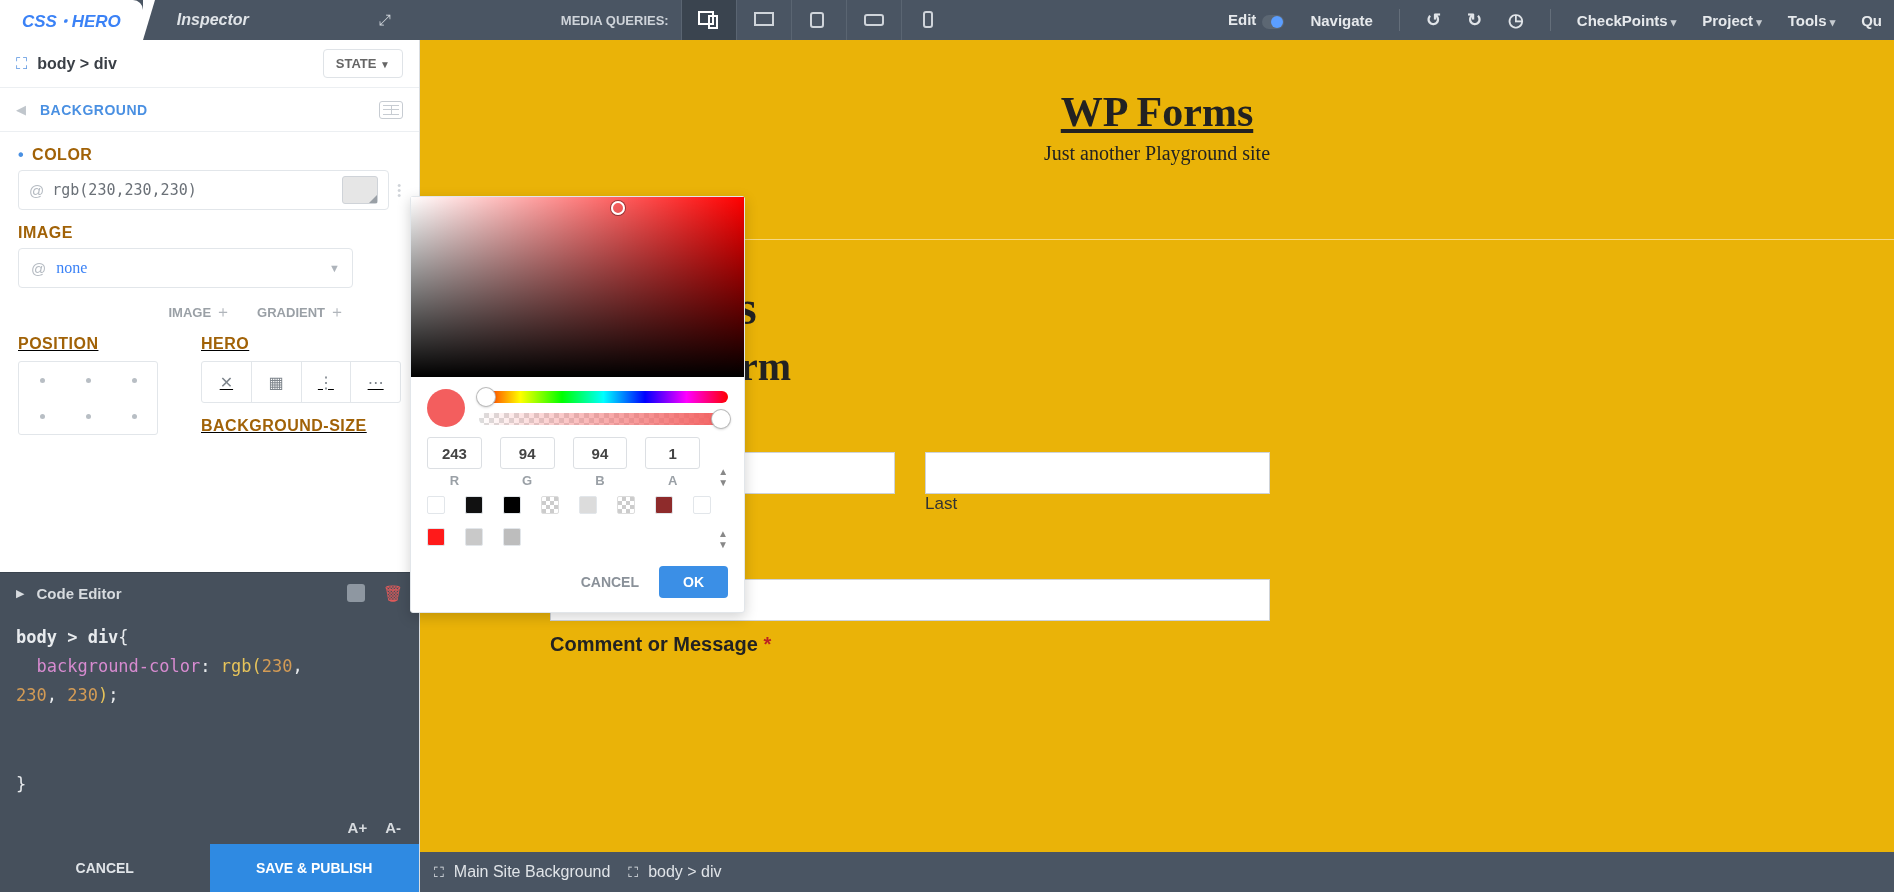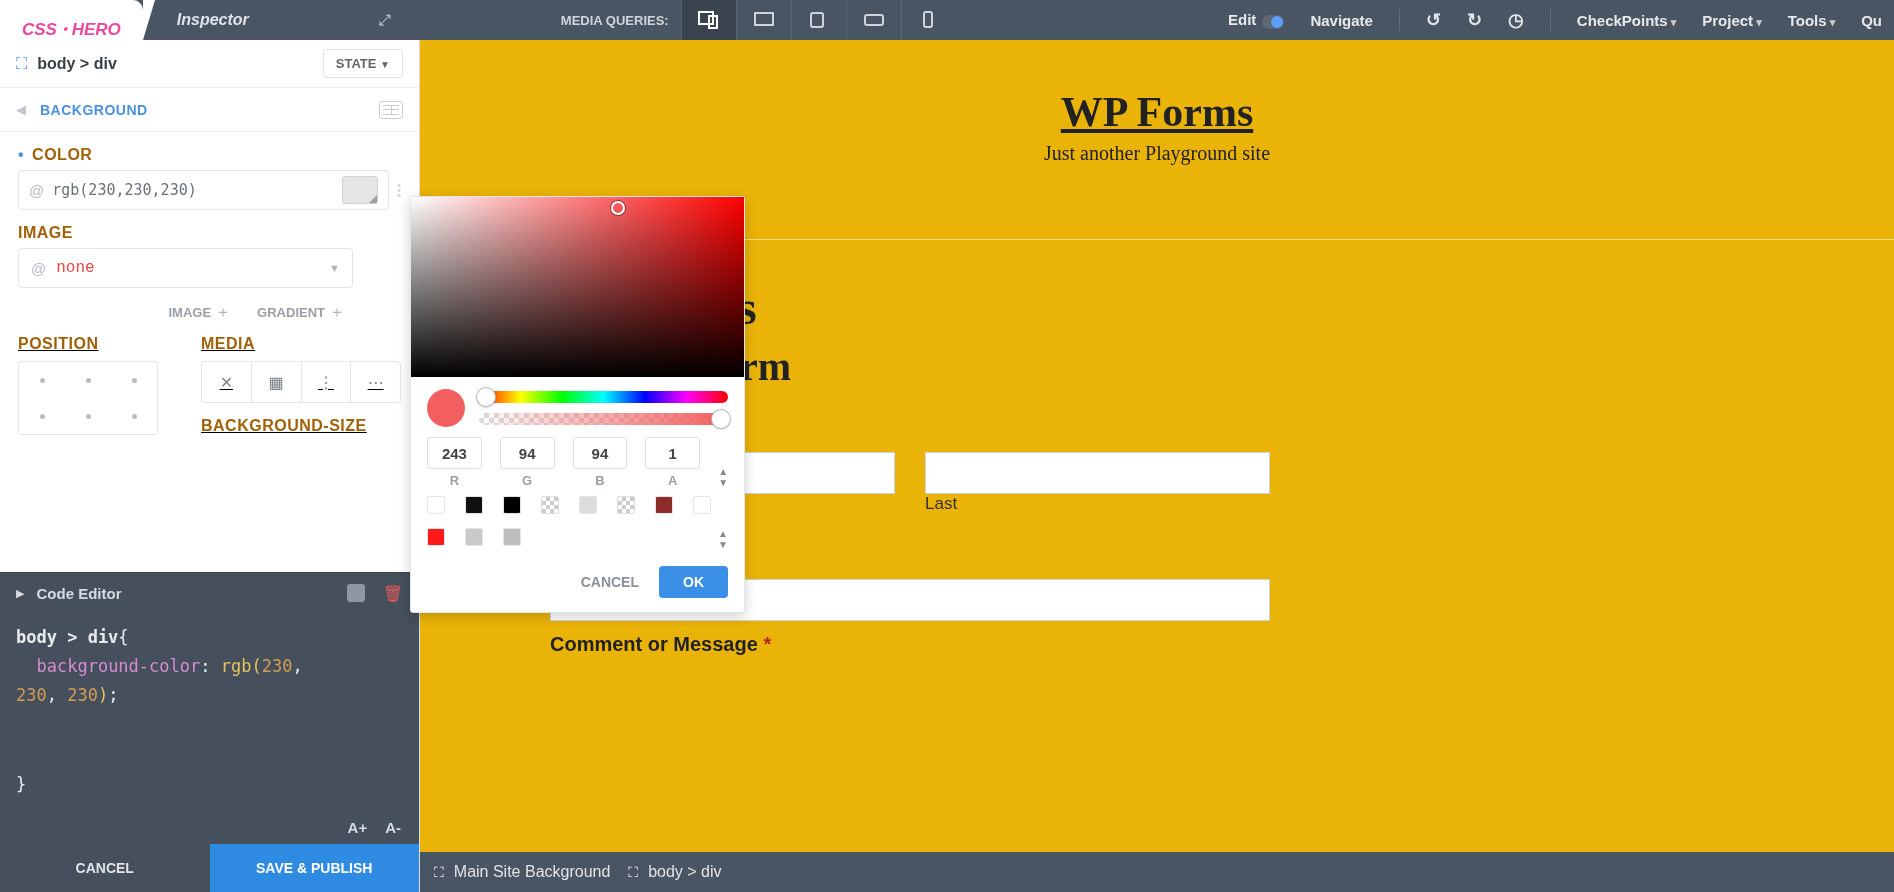--- a/index.html
+++ b/index.html
@@ -15,24 +15,24 @@
 .topbar {
   height: 40px;
   background: #4a5563;
   display: flex;
   align-items: center;
   position: relative;
 }
 .tab-csshero {
   background: #fff;
   height: 40px;
-  display: flex; align-items: flex-end;
+  display: flex; align-items: center;
   padding: 0 22px;
   font-weight: bold; font-style: italic;
-  font-size: 17px; color: #ec4899;
+  font-size: 17px; color: #3b82f6;
   border-top-right-radius: 10px;
   position: relative;
 }
 .tab-csshero::after {
   content: ""; position: absolute; right: -12px; top: 0; width: 0; height: 0;
   border-bottom: 40px solid transparent;
   border-left: 12px solid #fff;
 }
 .tab-inspector {
   padding: 0 20px;
@@ -295,21 +295,21 @@
             <span class="swatch" style="margin-left:auto"></span>
           </div>
           <div class="dots-v">•<br>•<br>•</div>
         </div>
       </div>
 
       <div class="prop-row">
         <div class="prop-label">IMAGE</div>
         <div class="sel-wrap">
           <span class="at-icon">@</span>
-          <span style="color:#ef4444;font-family:Liberation Mono, monospace;">none</span>
+          <span style="color:#3b82f6;font-family:Liberation Serif, serif;">none</span>
           <span class="sel-caret">▼</span>
         </div>
       </div>
 
       <div class="img-grad-row">
         <span><span class="t">IMAGE</span><span class="plus">＋</span></span>
         <span><span class="t">GRADIENT</span><span class="plus">＋</span></span>
       </div>
 
       <div class="two-col">
@@ -330,21 +330,21 @@
               </div>
               <div class="d">
                 <div class="dot"></div>
               </div>
               <div class="d">
                 <div class="dot"></div>
               </div>
           </div>
         </div>
         <div class="col">
-          <div class="prop-label">MEDIA</div>
+          <div class="prop-label">HERO</div>
           <div class="tile-row" style="margin-top:8px;">
             <div class="tile-btn">✕</div>
             <div class="tile-btn">▦</div>
             <div class="tile-btn">⋮</div>
             <div class="tile-btn">⋯</div>
           </div>
           <div class="prop-label" style="margin-top:14px;">BACKGROUND-SIZE</div>
         </div>
       </div>
     </div>

